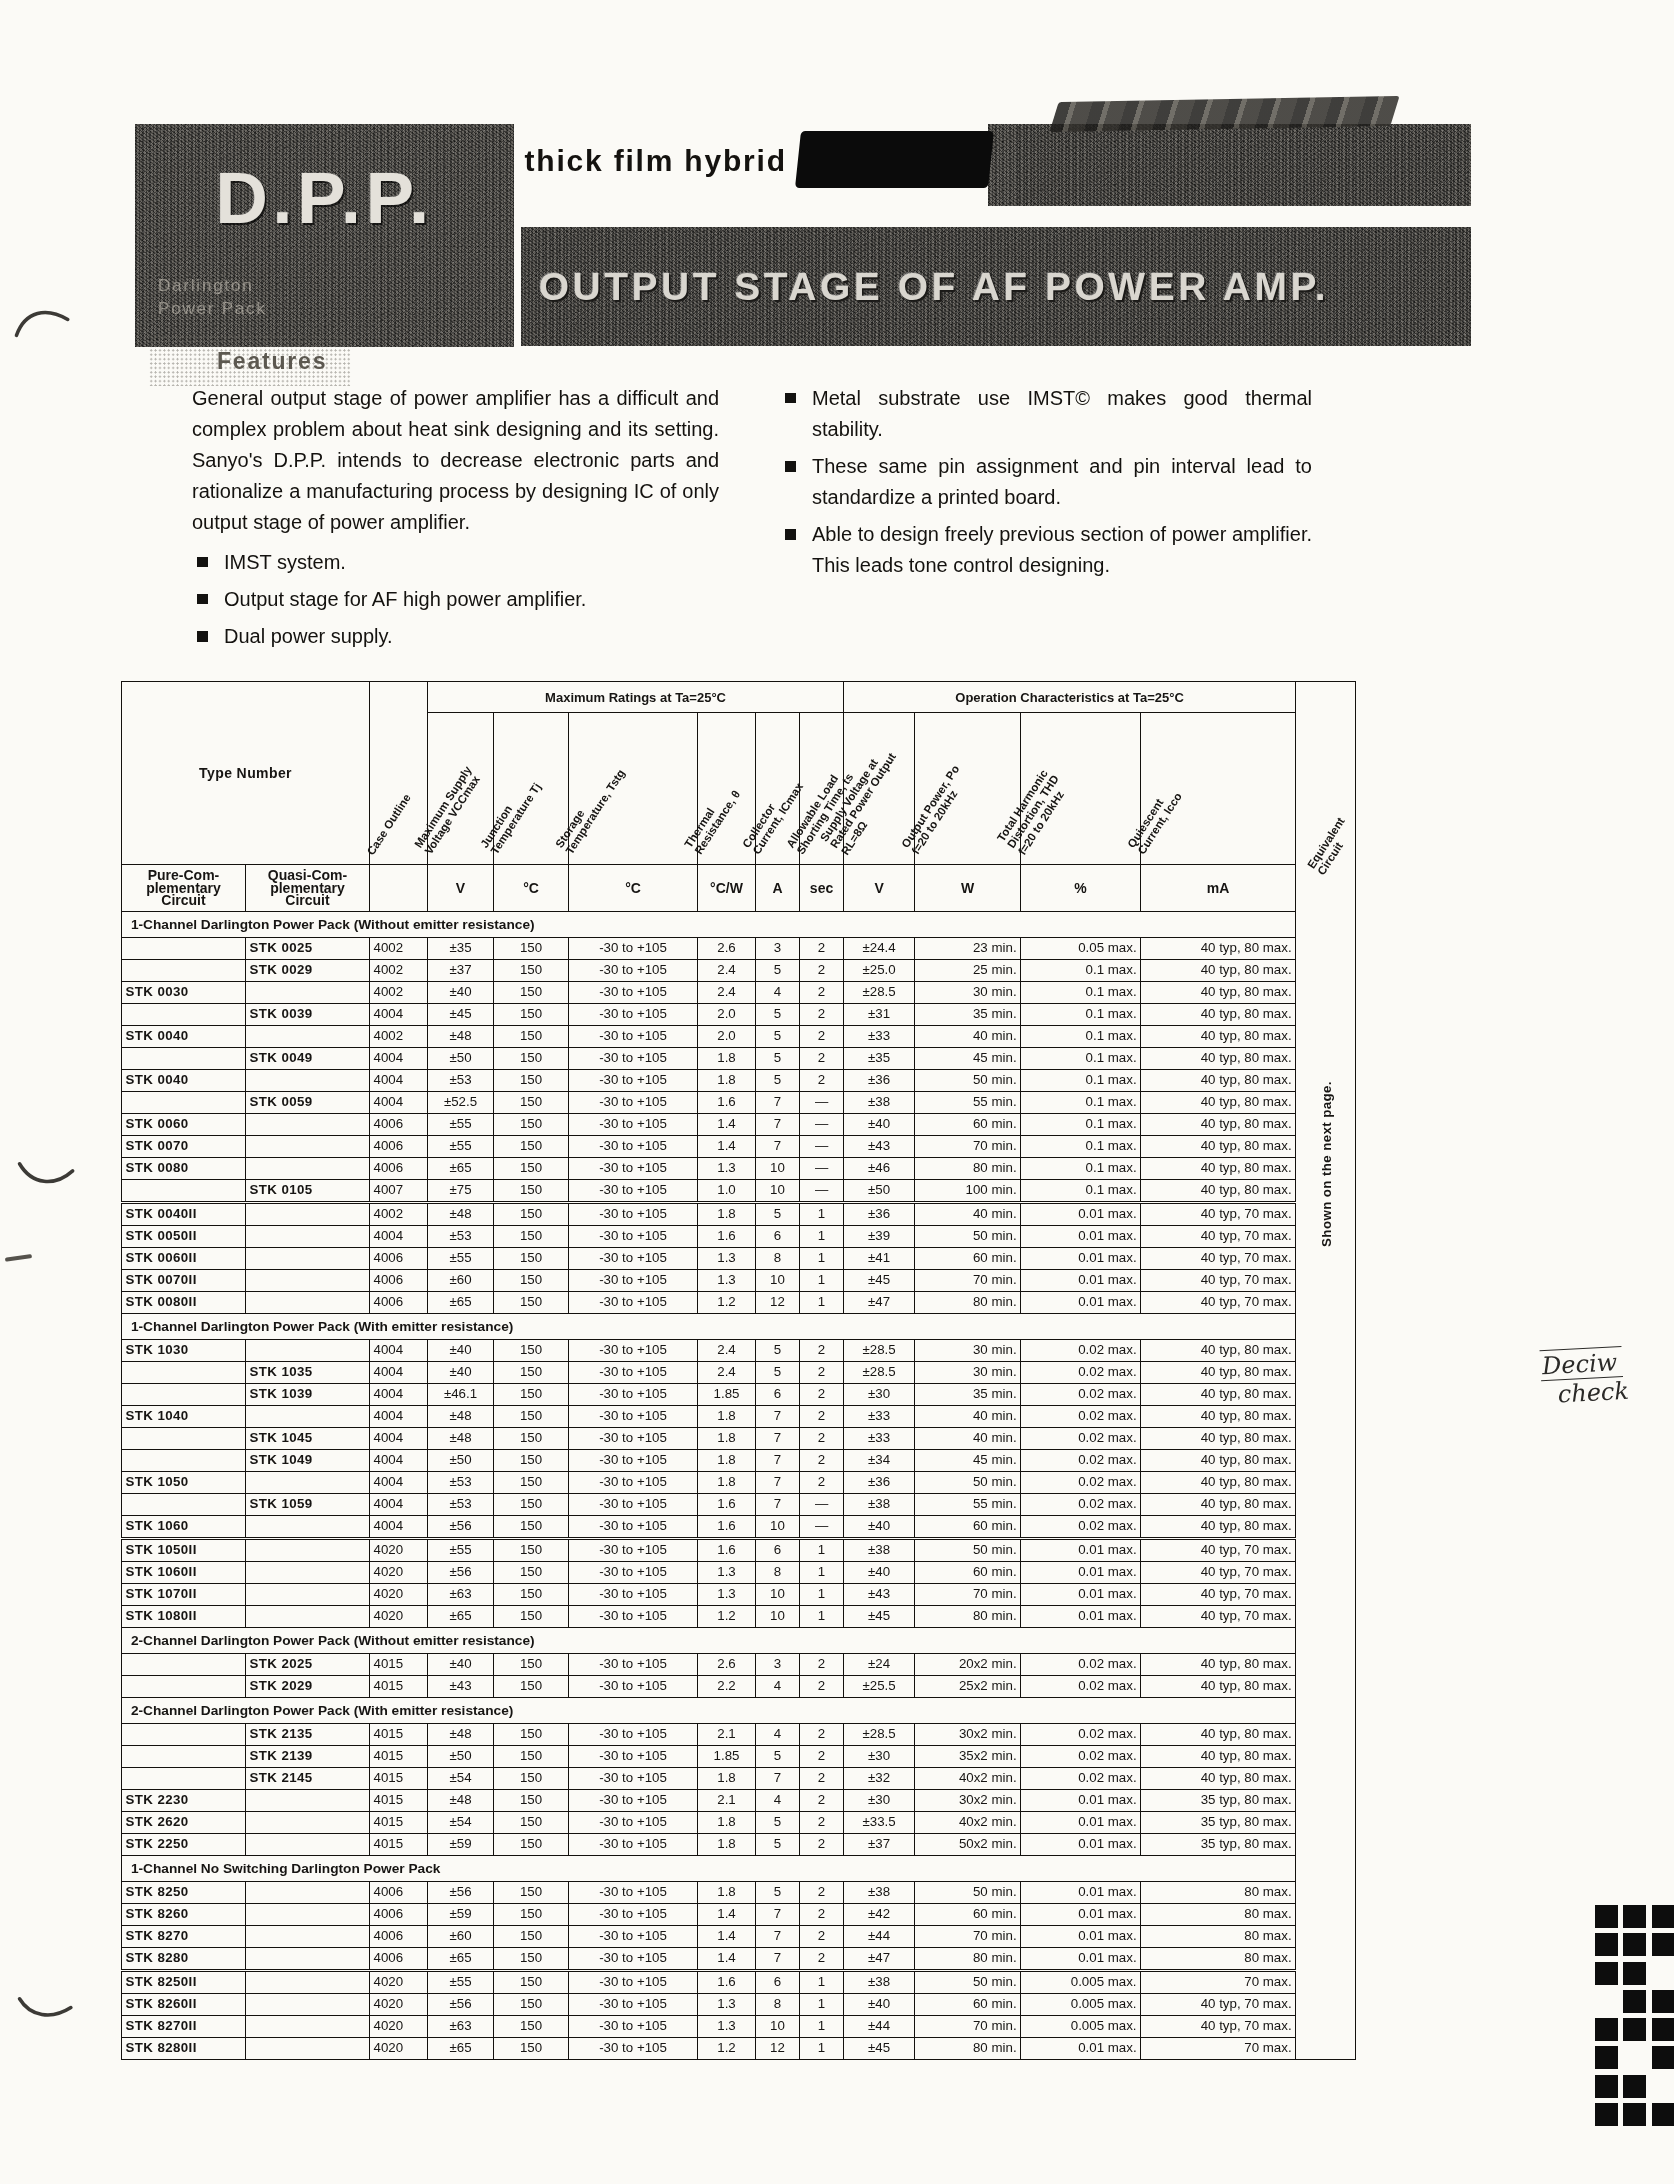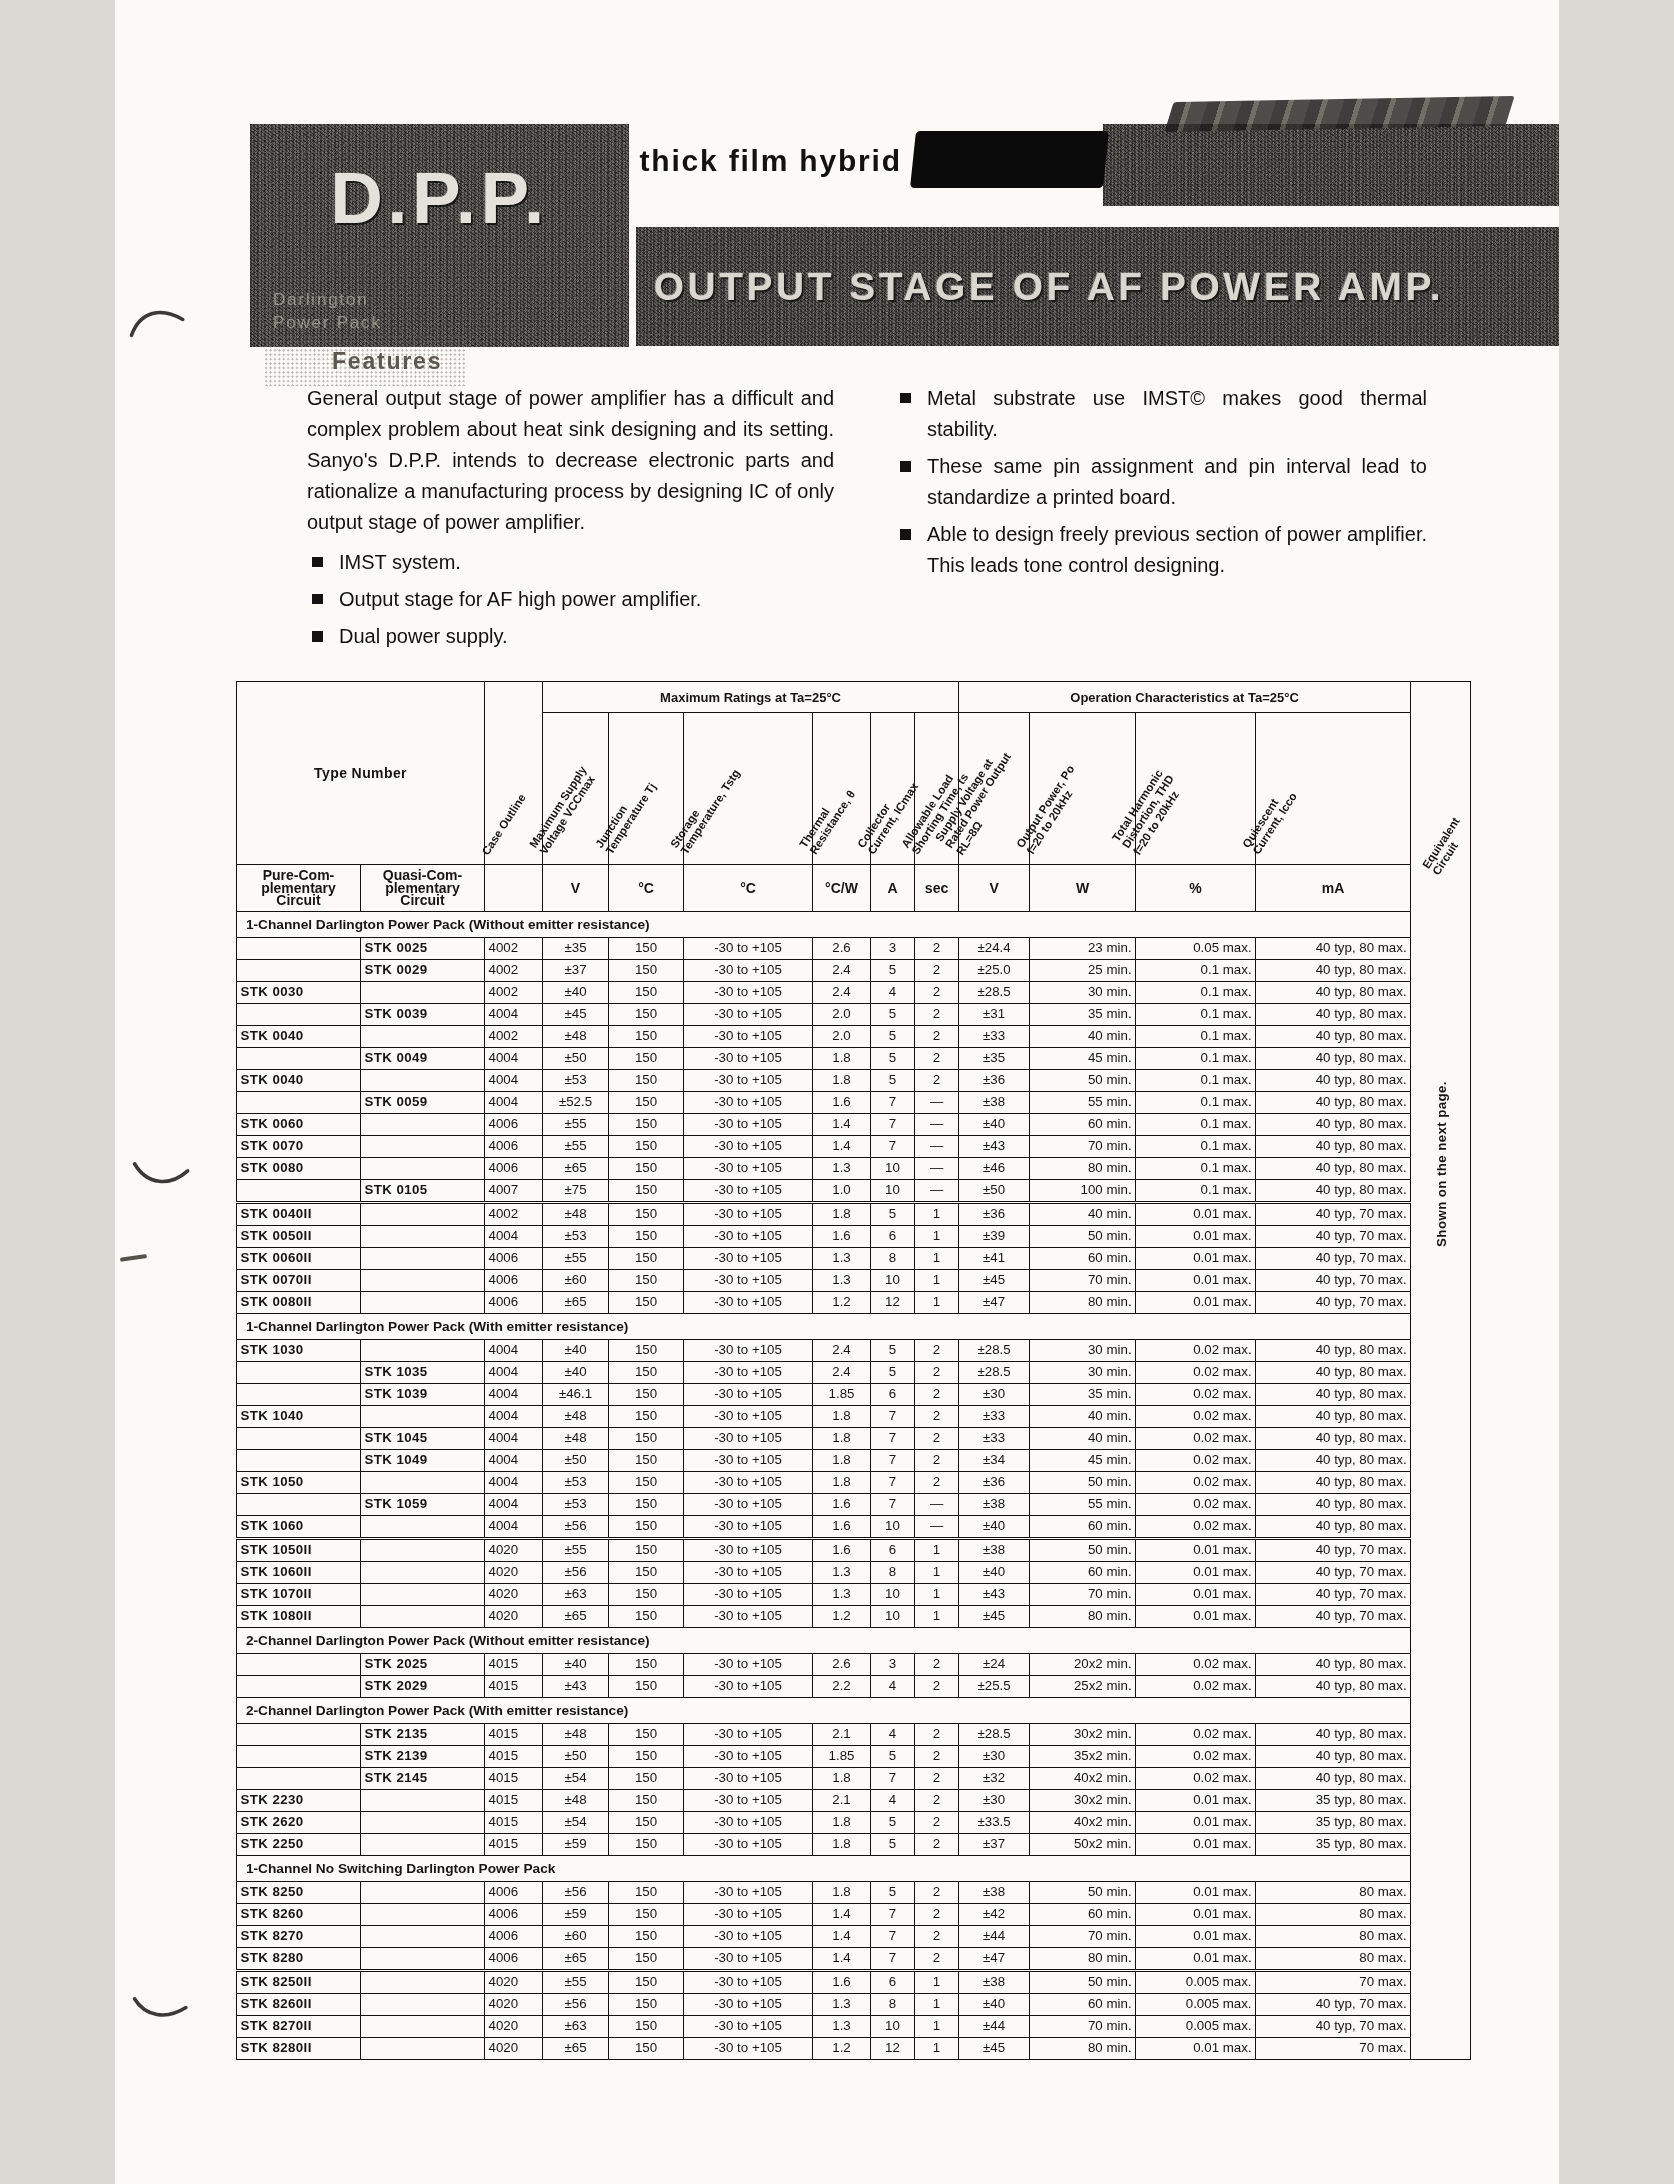--- a/index.html
+++ b/index.html
@@ -1,36 +1,36 @@
 <!DOCTYPE html>
 <html style="font-size:14px"><head>
 <meta charset="utf-8">
 <style>
   html,body{margin:0;padding:0;}
   body{background:#d9d8d3;font-family:"Liberation Sans",sans-serif;}
-  .page{position:relative;width:1444px;height:2185px;background:#fbfaf6;color:#171513;overflow:hidden;margin:0 auto;}
+  .page{position:relative;width:1674px;height:2185px;background:#fbfaf6;color:#171513;overflow:hidden;margin:0 auto;}
 
   
   .grain{position:relative;background-color:#4f4d49;
     background-image:
       repeating-linear-gradient(37deg, rgba(0,0,0,.45) 0 0.9px, transparent 0.9px 2.7px),
       repeating-linear-gradient(-49deg, rgba(255,255,255,.10) 0 0.9px, transparent 0.9px 1.8px),
       repeating-linear-gradient(90deg, rgba(0,0,0,.30) 0 1.8px, rgba(125,120,112,.30) 1.8px 3.5px);}
   .grain::after{content:"";position:absolute;inset:0;
     background-image:
       radial-gradient(rgba(255,255,255,.14) 0.9px,transparent 1.1px),
       radial-gradient(rgba(0,0,0,.55) 0.9px,transparent 1.2px);
     background-size:6.2px 4.4px,8px 6.2px;background-position:0 0,2.7px 1.8px;}
   .grain > *{position:relative;z-index:1;}
 
   
   .logo-block{position:absolute;left:135px;top:124px;width:379px;height:223px;}
   .logo-title{font-size:73px;font-weight:bold;letter-spacing:4.4px;color:#e4e1da;
     text-align:center;padding-top:32px;text-shadow:1.8px 1.8px 0 rgba(0,0,0,.65), -0.9px -0.9px 0 rgba(255,255,255,.12);}
-  .logo-sub{position:absolute;bottom:14px;left:23px;display:flex;flex-direction:column;gap:2.7px;
+  .logo-sub{position:absolute;bottom:28px;left:23px;display:flex;flex-direction:column;gap:2.7px;
     font-size:17px;letter-spacing:1.8px;color:rgba(228,222,210,.48);}
   .hdr-right-top{position:absolute;left:521px;top:124px;width:950px;height:82px;}
   .hdr-grain-band{position:absolute;left:467px;top:0;width:483px;height:100%;}
   .thick-text{position:absolute;left:3.5px;top:19.5px;font-size:30px;font-weight:600;letter-spacing:1.8px;color:#14120f;}
   .ink-blob{position:absolute;left:277px;top:7px;width:193px;height:57px;background:#0b0b0b;border-radius:4.4px;transform:skewX(-6deg);}
   .ink-smudge{position:absolute;left:1055px;top:99px;width:339px;height:30px;opacity:.85;border-radius:2.7px;
     background:repeating-linear-gradient(90deg,#1e1d1b 0 12.4px,#59564f 12.4px 17.7px,#302e2a 17.7px 34px);
     transform:skewX(-18deg) rotate(-1deg);}
   .banner{position:absolute;left:521px;top:227px;width:950px;height:119px;}
   .banner-text{font-size:39px;font-weight:bold;letter-spacing:3.5px;line-height:119px;padding-left:17.7px;color:#d9d6cf;

